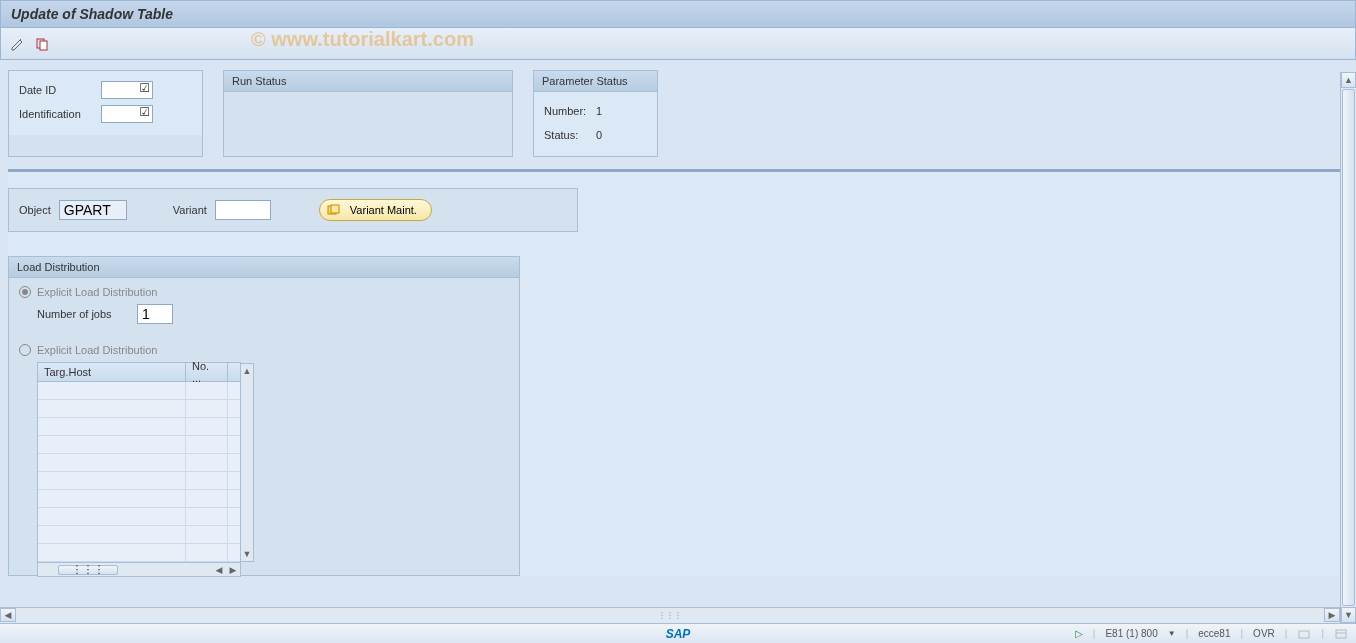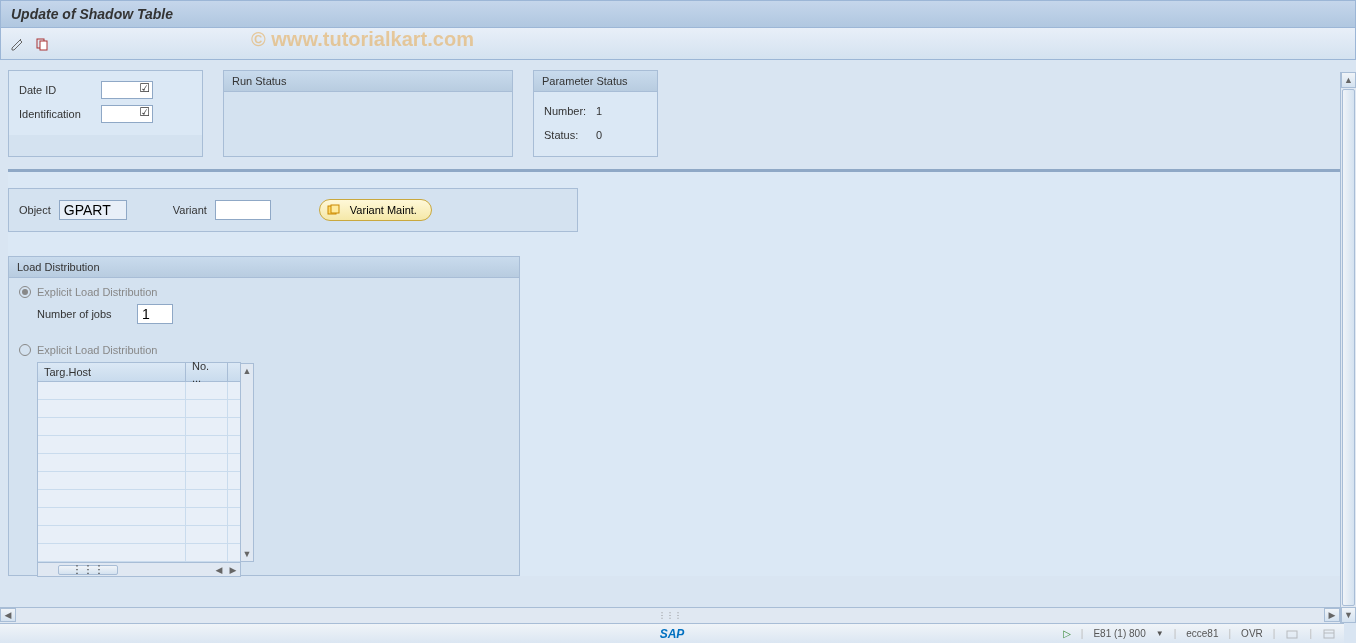--- a/index.html
+++ b/index.html
@@ -79,21 +79,21 @@
     .hscroll-arrow { width: 14px; display: flex; align-items: center; justify-content: center; font-size: 9px; color: #666; }
     
     .main-vscroll { position: absolute; right: 0; top: 72px; bottom: 20px; width: 16px; background: #e0e8f2; border-left: 1px solid #a8bdd6; display: flex; flex-direction: column; }
     .main-vscroll .scroll-arrow { height: 16px; background: linear-gradient(to bottom, #f0f4f8, #d4e2f0); border: 1px solid #a8bdd6; }
     .main-vscroll .thumb { flex: 1; background: linear-gradient(to right, #f0f4f8, #d4e2f0); margin: 1px; border: 1px solid #a8bdd6; border-radius: 2px; }
     .main-hscroll { position: absolute; left: 0; right: 16px; bottom: 20px; height: 16px; background: #e0e8f2; border-top: 1px solid #a8bdd6; display: flex; }
     .main-hscroll .scroll-arrow { width: 16px; background: linear-gradient(to bottom, #f0f4f8, #d4e2f0); border: 1px solid #a8bdd6; display: flex; align-items: center; justify-content: center; font-size: 9px; }
     .main-hscroll .track { flex: 1; position: relative; display: flex; align-items: center; justify-content: center; }
     .main-hscroll .track-handle { font-size: 8px; color: #888; }
     
-    .status-bar { position: absolute; bottom: 0; left: 0; right: 12px; height: 20px; background: linear-gradient(to bottom, #f0f4f8, #dbe6f2); border-top: 1px solid #a8bdd6; display: flex; align-items: center; justify-content: flex-end; padding: 0 8px; gap: 10px; font-size: 10px; color: #555; }
+    .status-bar { position: absolute; bottom: 0; left: 0; right: 0; height: 20px; background: linear-gradient(to bottom, #f0f4f8, #dbe6f2); border-top: 1px solid #a8bdd6; display: flex; align-items: center; justify-content: flex-end; padding: 0 8px; gap: 10px; font-size: 10px; color: #555; }
     .status-bar .sep { color: #bbb; }
     .sap-logo { position: absolute; left: 50%; transform: translateX(-50%); font-weight: bold; color: #0070c0; font-size: 12px; font-style: italic; }
     .status-arrow { color: #3a8a3a; font-size: 10px; }
     .dropdown-arrow { font-size: 8px; color: #555; }
     .status-icon { width: 14px; height: 14px; opacity: 0.5; }
   </style>
 </head>
 <body>
 
 <div class="title-bar">

